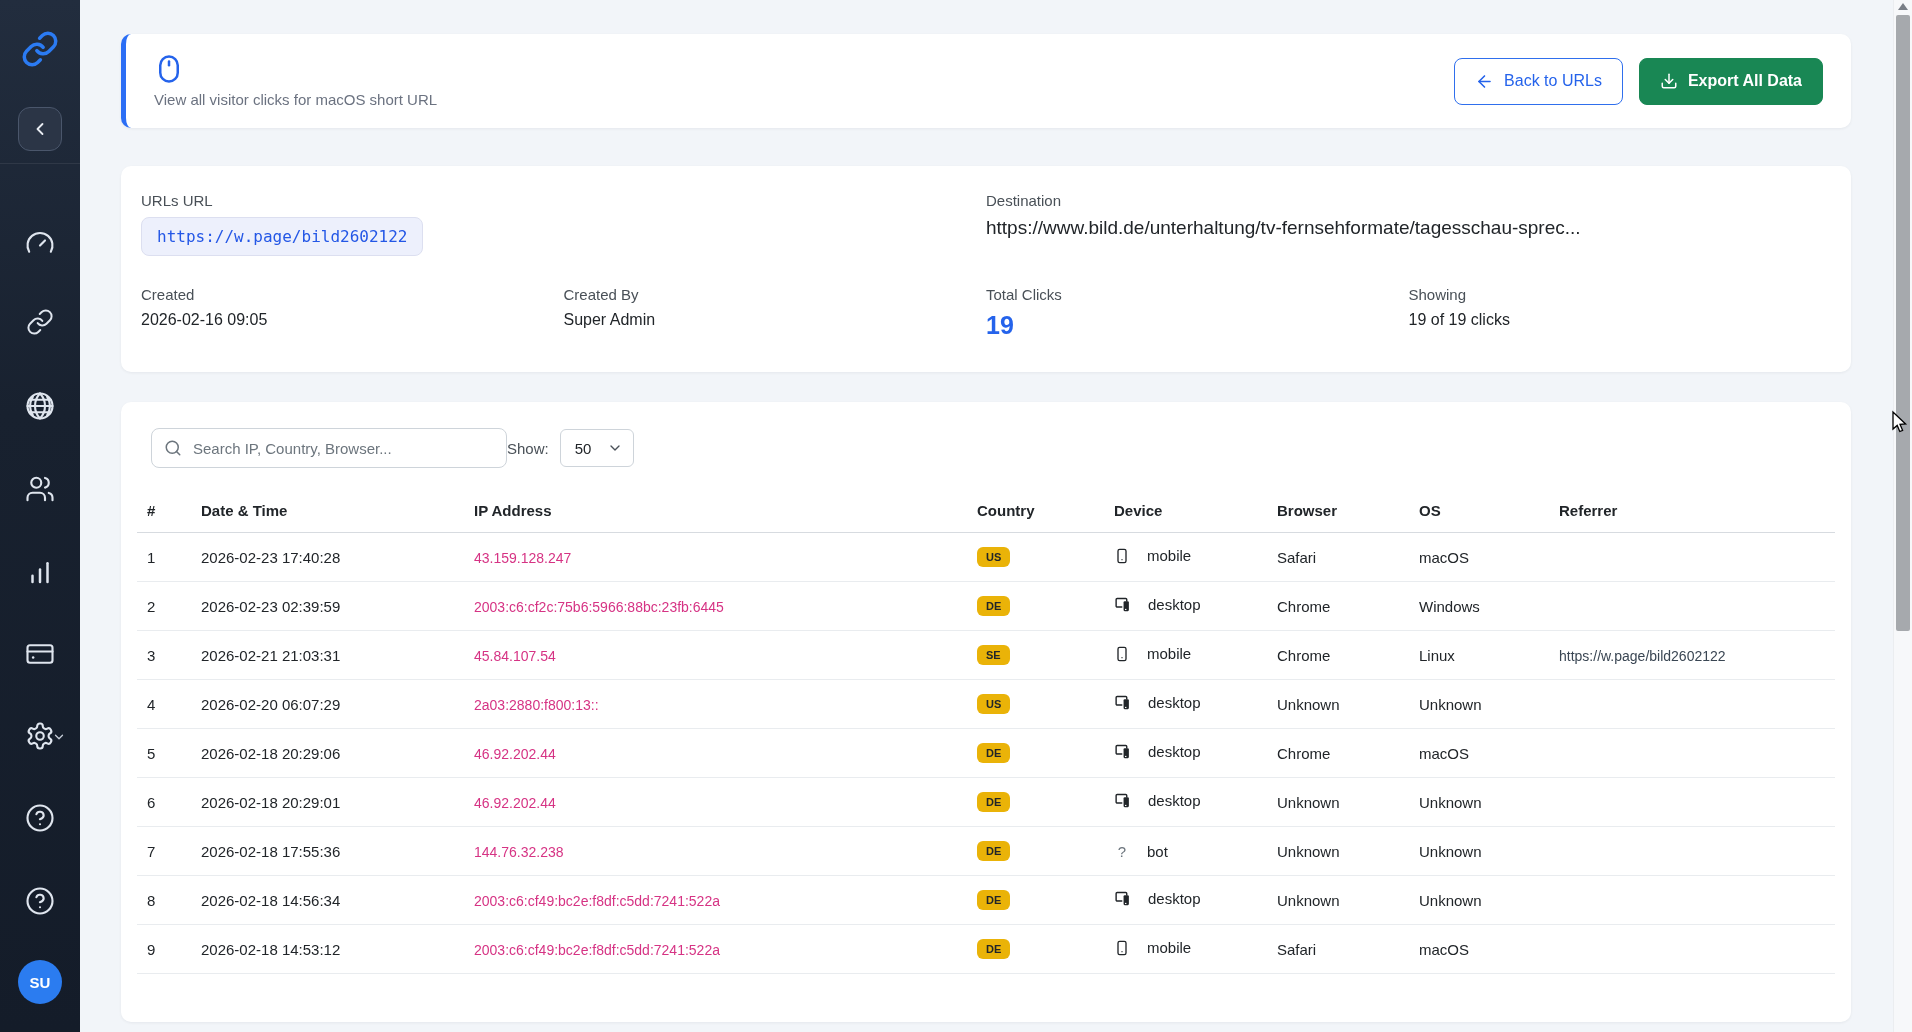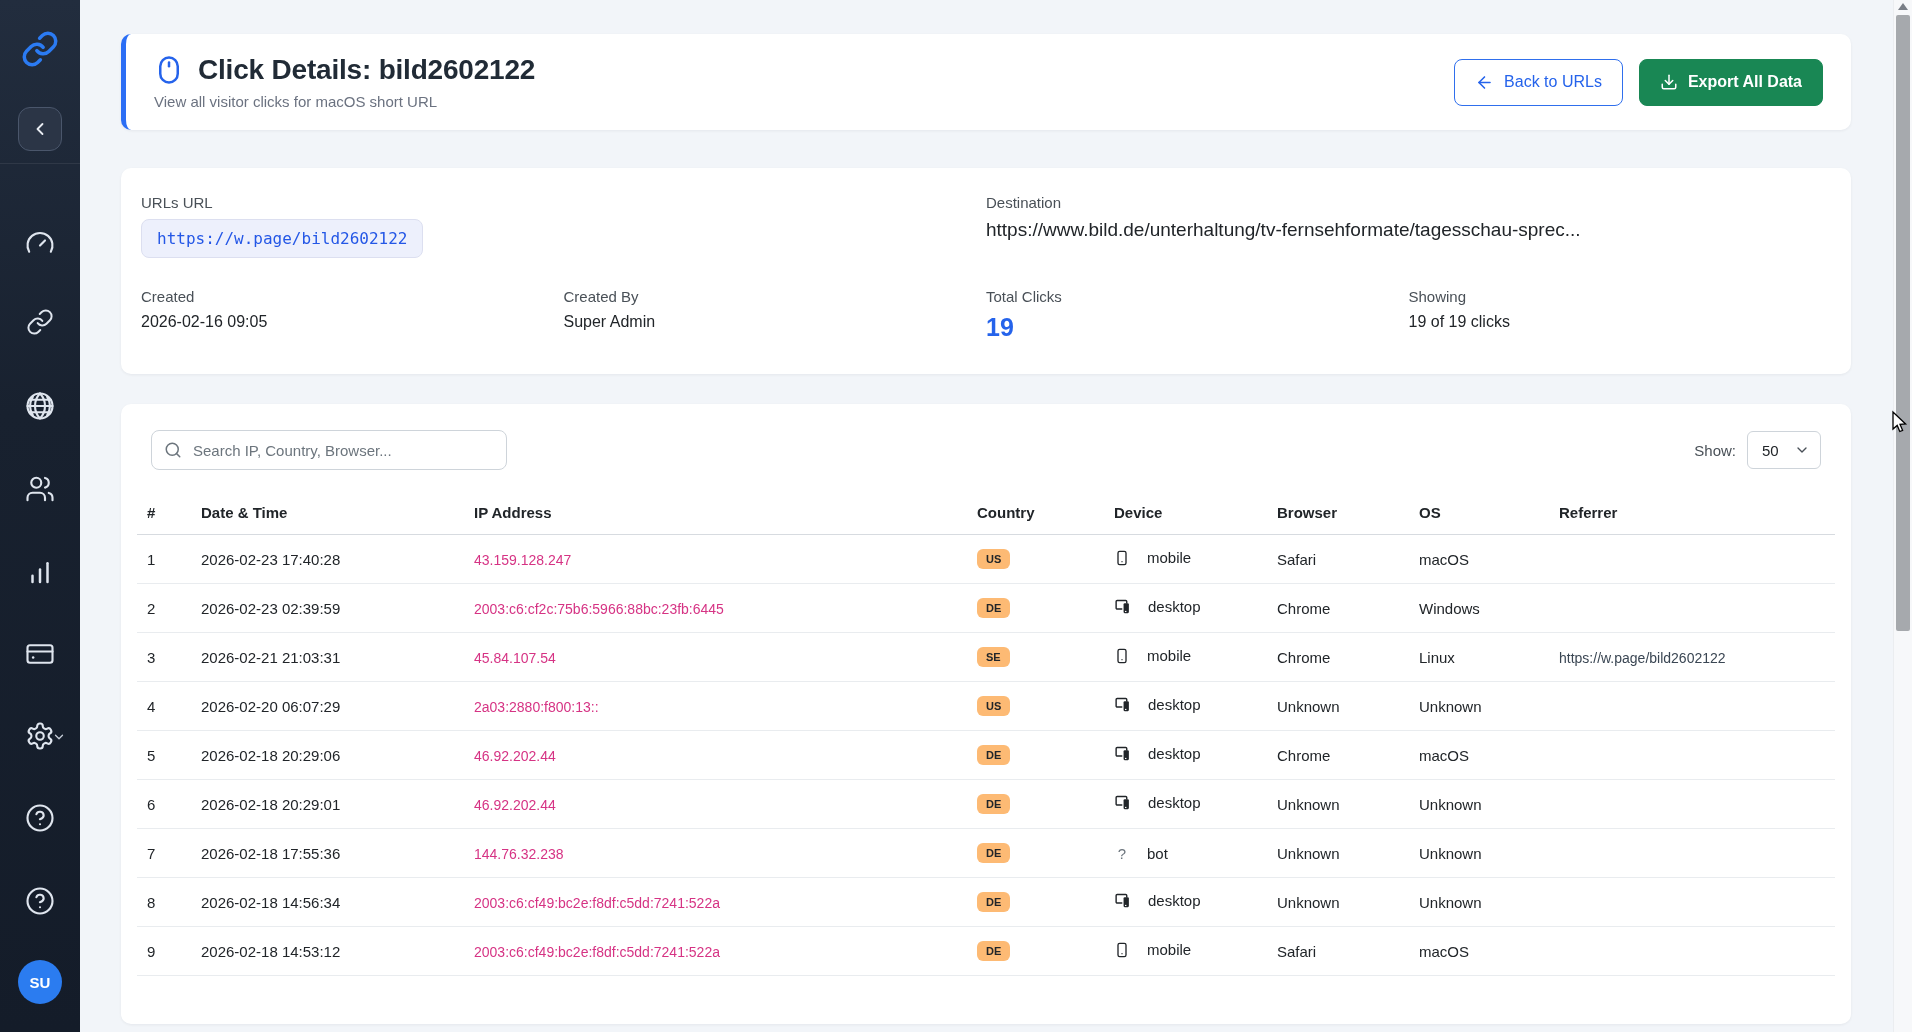--- a/index.html
+++ b/index.html
@@ -37,37 +37,37 @@
   .field-label { font-size:15px; color:#495057; margin-bottom:8px; }
   .span2 { grid-column:span 2; min-width:0; }
   .code-box { display:inline-block; font-family:"DejaVu Sans Mono","Liberation Mono",monospace; font-size:16px; color:#2457e6;
     background:#edf0fc; border:1px solid #dcdff0; border-radius:8px; padding:9px 15px; }
   .dest-value { font-size:19px; color:#212529; white-space:nowrap; overflow:hidden; }
   .plain-value { font-size:16px; color:#212529; }
   .clicks-value { font-size:25px; font-weight:700; color:#2563eb; }
 
   
   .table-card { margin-top:30px; padding:26px 16px 0; min-height:620px; }
-  .toolbar { display:flex; align-items:center; justify-content:space-between; margin:0 14px 24px; }
+  .toolbar { display:flex; align-items:center; justify-content:flex-start; margin:0 14px 24px; }
   .search-wrap { position:relative; width:356px; }
   .search-wrap svg { position:absolute; left:13px; top:11px; color:#6c757d; }
   .search-input { width:100%; height:40px; border:1px solid #ced4da; border-radius:8px; padding:0 12px 0 41px;
     font-size:15px; color:#212529; outline:none; font-family:inherit; background:#fff; }
   .search-input::placeholder { color:#6c757d; }
   .show-group { display:flex; align-items:center; gap:11px; }
   .show-label { font-size:15px; color:#495057; }
   .show-select { width:74px; height:38px; border:1px solid #ced4da; border-radius:6px; background:#fff; display:flex;
     align-items:center; justify-content:space-between; padding:0 10px 0 14px; font-size:15px; color:#212529; cursor:pointer; }
   .show-select svg { color:#495057; }
 
   table { width:100%; border-collapse:collapse; table-layout:fixed; }
   th { text-align:left; font-size:15px; font-weight:700; color:#212529; padding:10px 10px 13px; border-bottom:1px solid #d7dbe0; }
   td { font-size:15px; color:#212529; padding:14px 10px; border-bottom:1px solid #e9ecef; vertical-align:middle; }
   .ip { font-family:Liberation Sans, sans-serif; font-size:14px; color:#d63384; }
-  .badge { display:inline-block; background:#fdba74; color:#212529; font-size:11px; font-weight:700; padding:4px 9px; border-radius:6px; }
+  .badge { display:inline-block; background:#eab308; color:#212529; font-size:11px; font-weight:700; padding:4px 9px; border-radius:6px; }
   .device { display:inline-flex; align-items:center; gap:17px; color:#212529; }
   .device svg { color:#212529; flex:none; }
   .bot-q { color:#6c757d; font-size:15px; width:16px; text-align:center; }
   .ref { font-size:14px; color:#3a4653; }
 
   
   .scrollbar { position:absolute; right:0; top:0; width:19px; height:1032px; background:#f7f8fa; border-left:1px solid #ebedf0; z-index:6; }
   .scroll-up { position:absolute; top:3px; left:50%; transform:translateX(-50%); width:0; height:0;
     border-left:5px solid transparent; border-right:5px solid transparent; border-bottom:7px solid #7a7f87; }
   .scroll-thumb { position:absolute; top:15px; left:2px; width:14px; height:616px; background:#a6a9ad; border-radius:2px; }
@@ -166,21 +166,20 @@
 
 <div class="main">
 
   <div class="card header-card">
     <div>
       <div class="title-row">
         <svg width="30" height="30" viewBox="0 0 24 24" fill="none" stroke="#2563eb" stroke-width="2" stroke-linecap="round" stroke-linejoin="round">
             <rect x="5" y="2" width="14" height="20" rx="7"></rect>
             <path d="M12 6v3"></path>
           </svg>
-        <div class="page-title">Click Details: bild2602122</div>
       </div>
       <div class="subtitle">View all visitor clicks for macOS short URL</div>
     </div>
     <div class="btn-row">
       <button class="btn btn-outline">
         <svg width="19" height="19" viewBox="0 0 24 24" fill="none" stroke="currentColor" stroke-width="2" stroke-linecap="round" stroke-linejoin="round">
             <path d="M19 12H5"></path>
             <path d="m12 19-7-7 7-7"></path>
           </svg>
         <span>Back to URLs</span>

